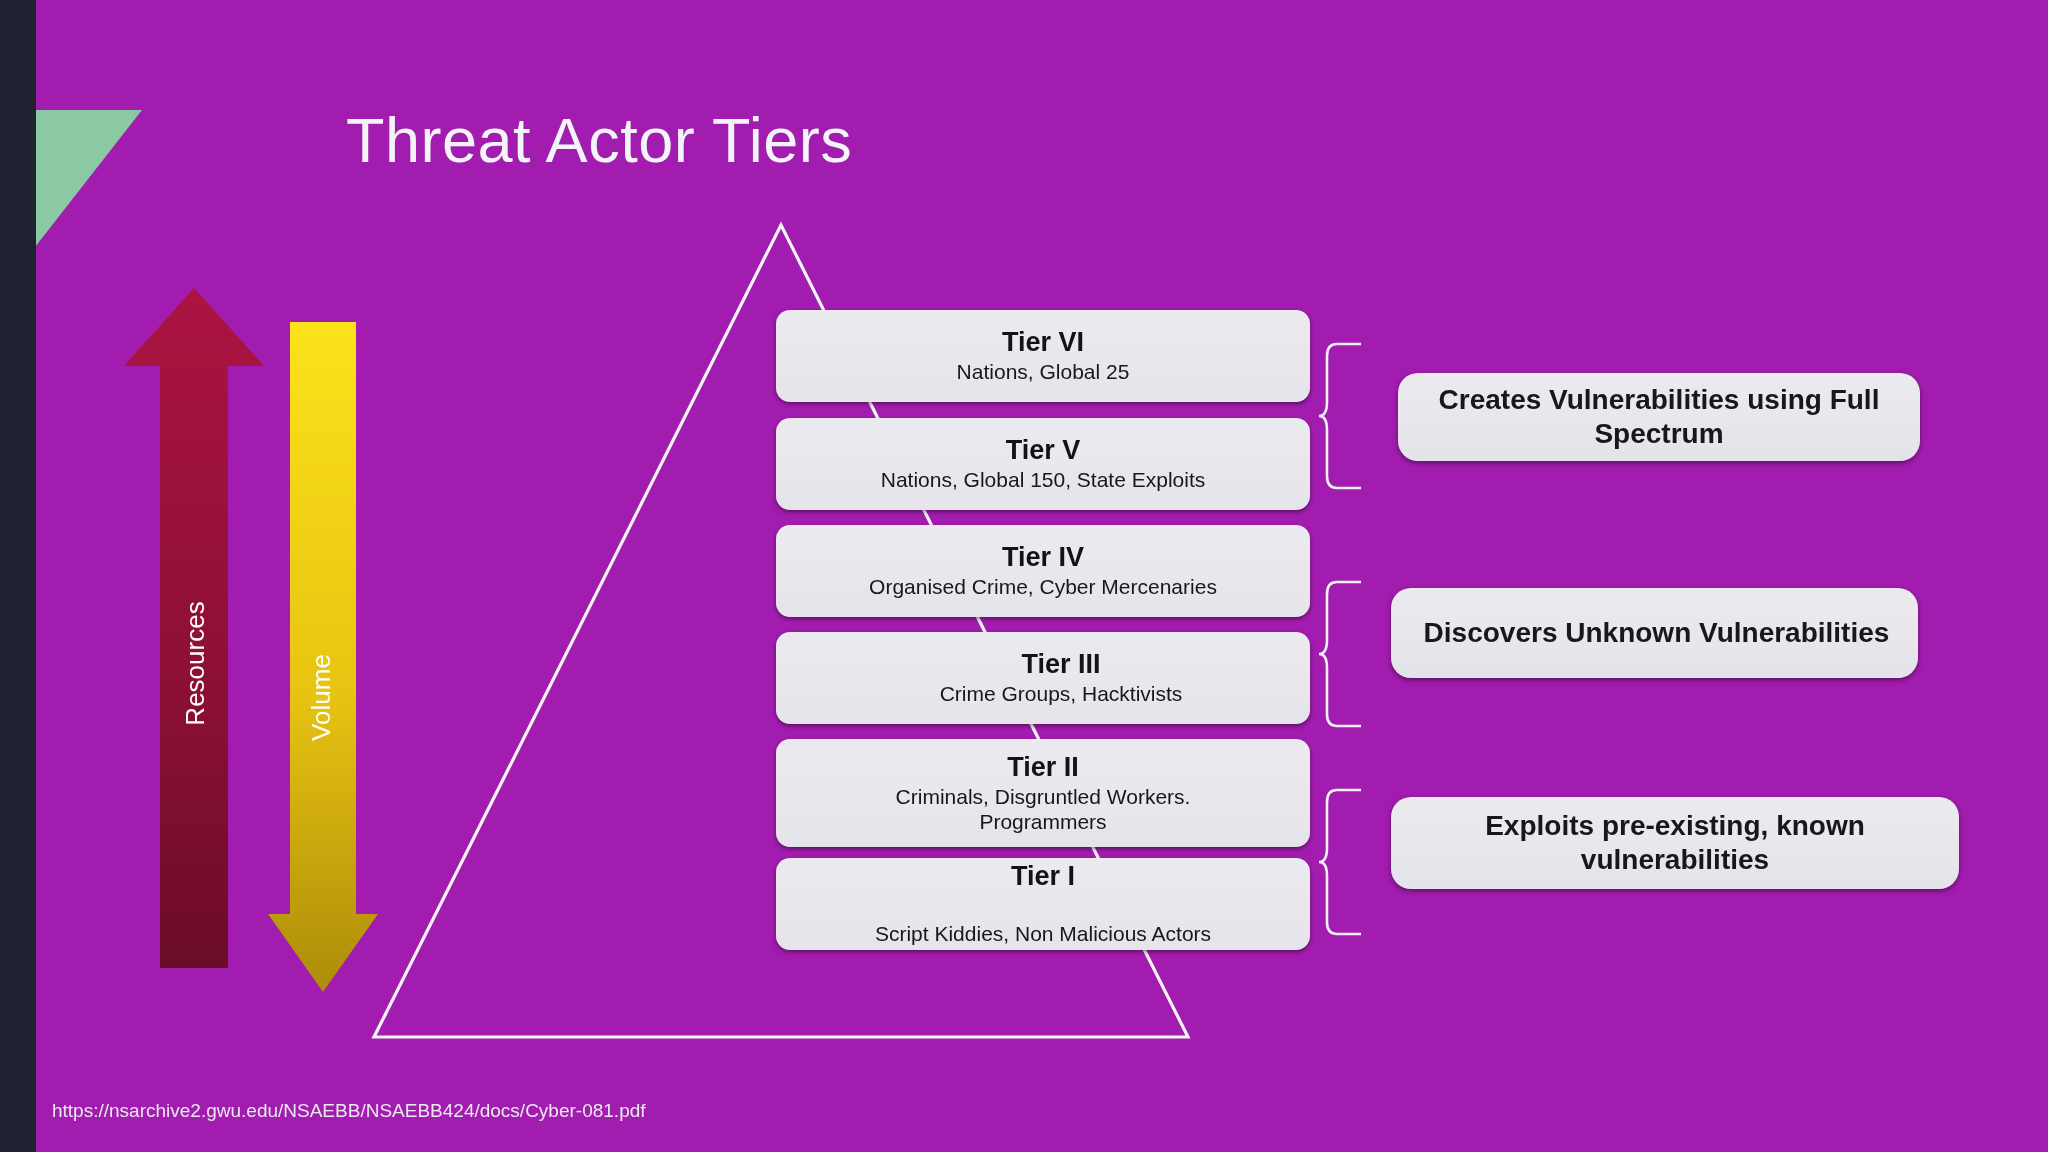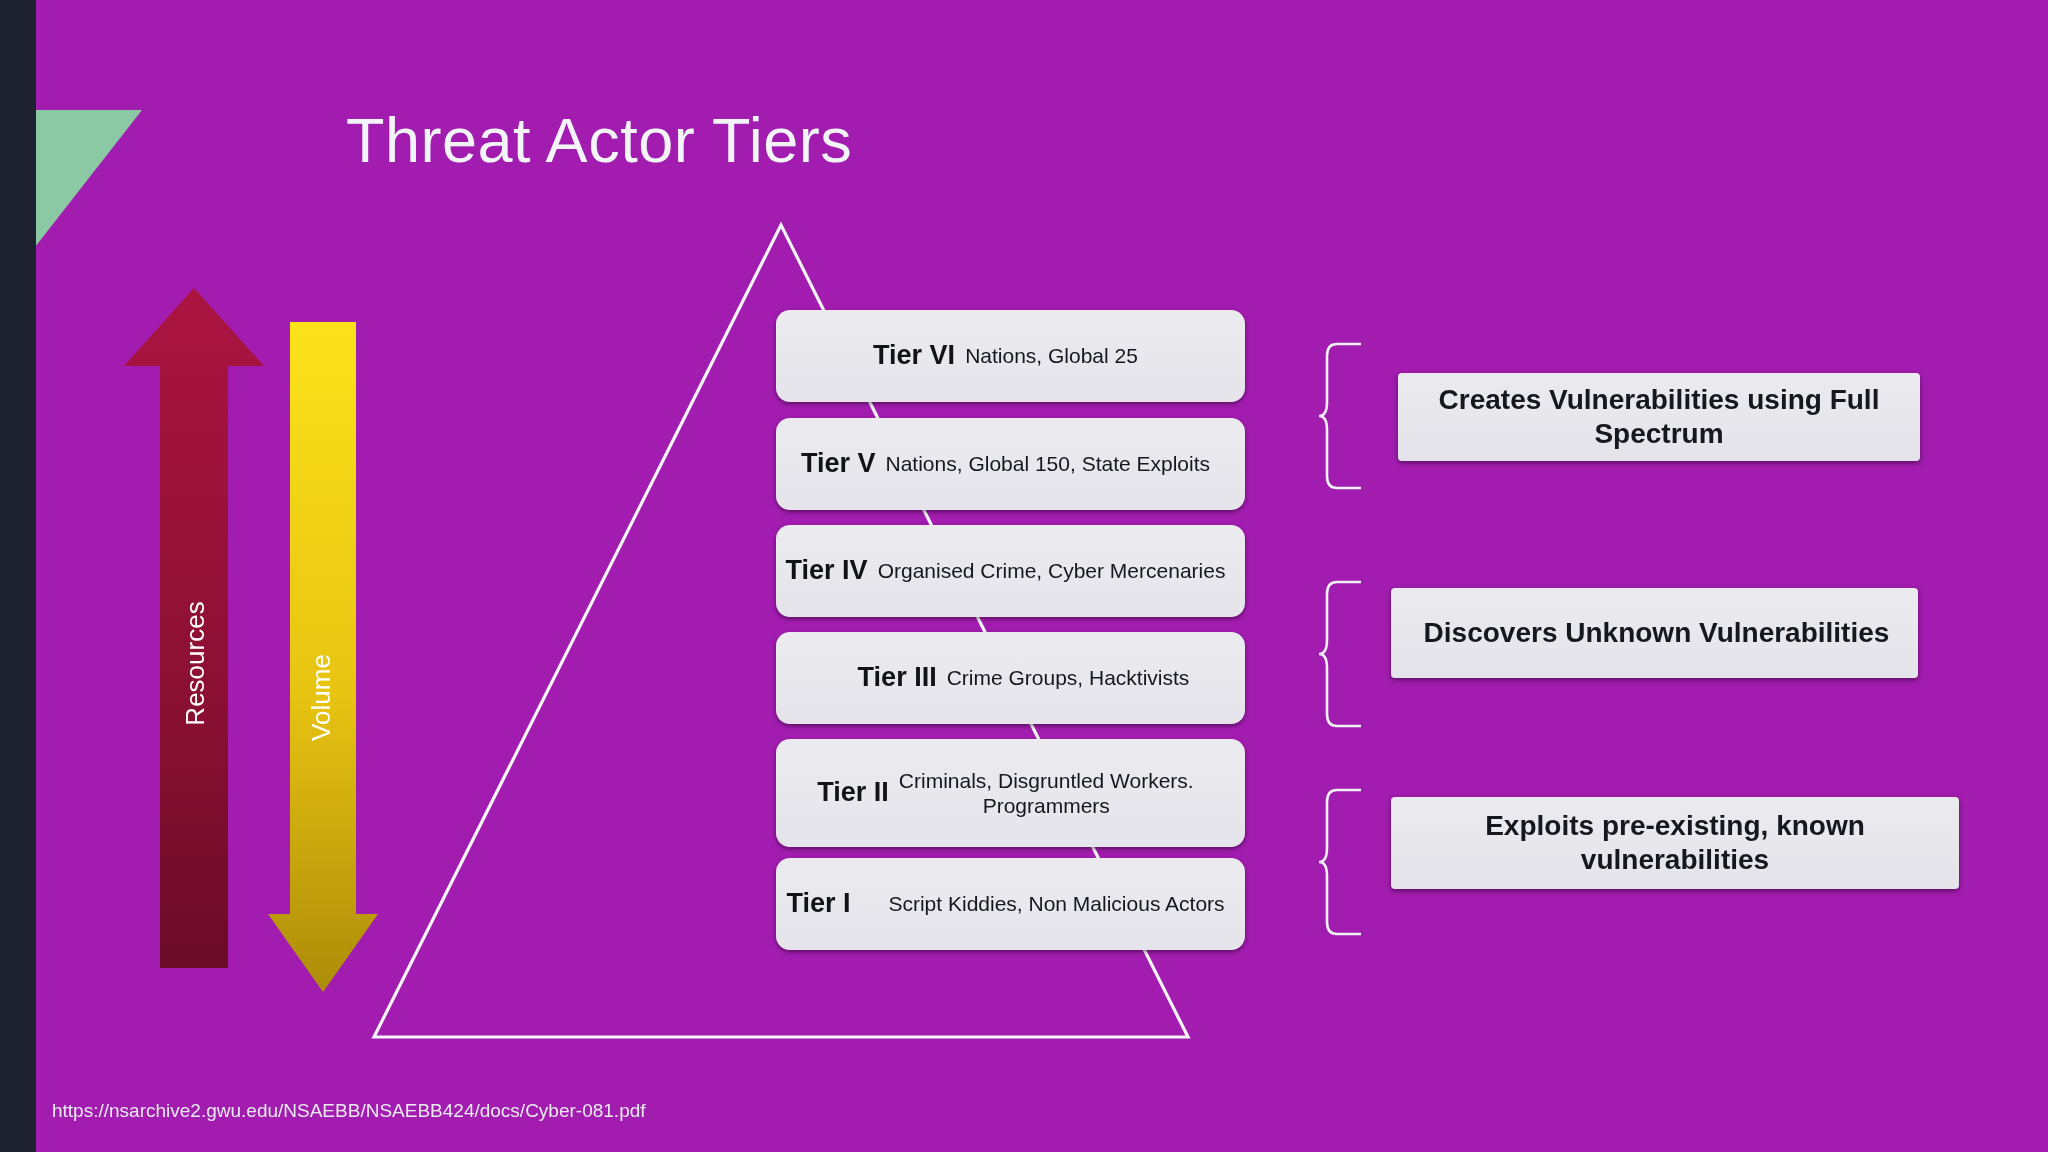--- a/index.html
+++ b/index.html
@@ -92,26 +92,26 @@
     left: 320px;
     top: 215px;
     width: 850px;
     height: 840px;
   }
 
   
   .tier-box {
     position: absolute;
     left: 740px;
-    width: 469px;
+    width: 534px;
     background: linear-gradient(180deg, #ebebef 0%, #e4e4ea 100%);
     border-radius: 14px;
     box-shadow: 0 2px 4px rgba(0,0,0,0.45);
     display: flex;
-    flex-direction: row;
+    flex-direction: column;
     align-items: center;
     justify-content: center;
     box-sizing: border-box;
   }
   .tier-title {
     font-size: 27px;
     font-weight: bold;
     color: #111317;
     line-height: 1.18;
   }
@@ -121,21 +121,21 @@
     color: #16181d;
     line-height: 1.2;
     text-align: center;
     padding: 0 10px;
   }
 
   
   .callout-box {
     position: absolute;
     background: linear-gradient(180deg, #ebebef 0%, #e3e3e9 100%);
-    border-radius: 4px;
+    border-radius: 20px;
     box-shadow: 0 2px 5px rgba(0,0,0,0.45);
     display: flex;
     align-items: center;
     justify-content: center;
     text-align: center;
     font-size: 28px;
     font-weight: bold;
     color: #16181d;
     line-height: 1.22;
     box-sizing: border-box;

